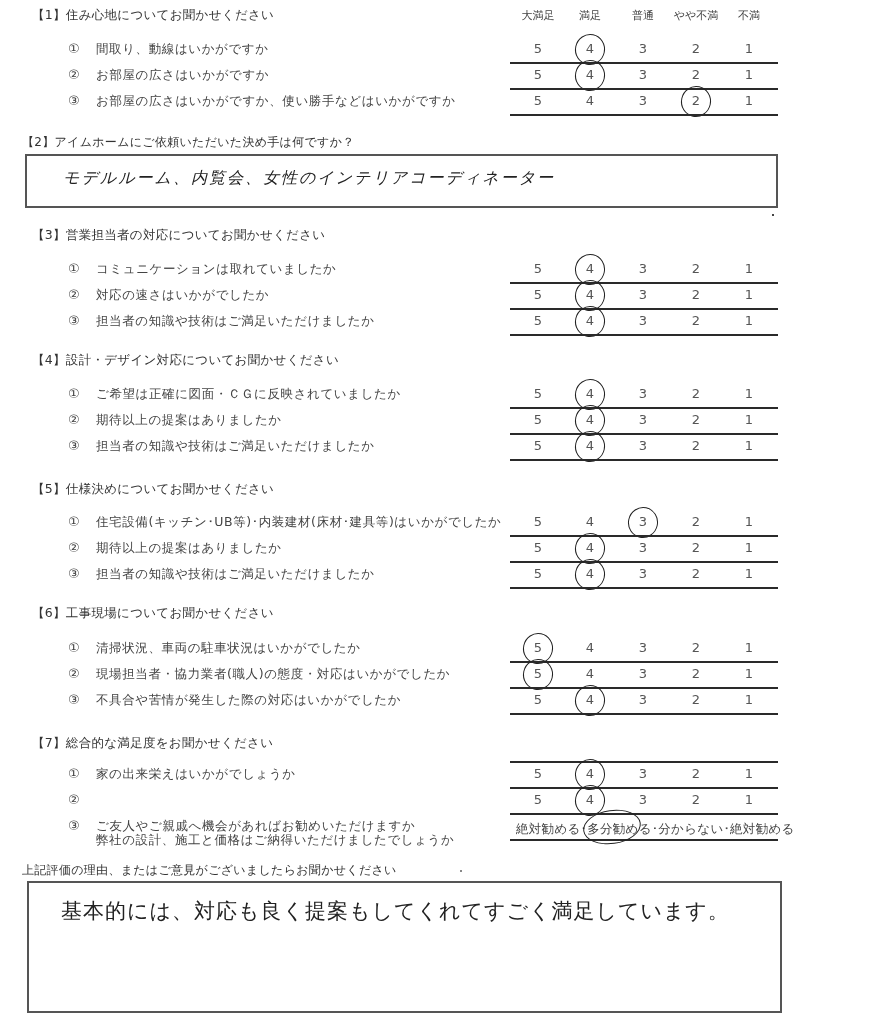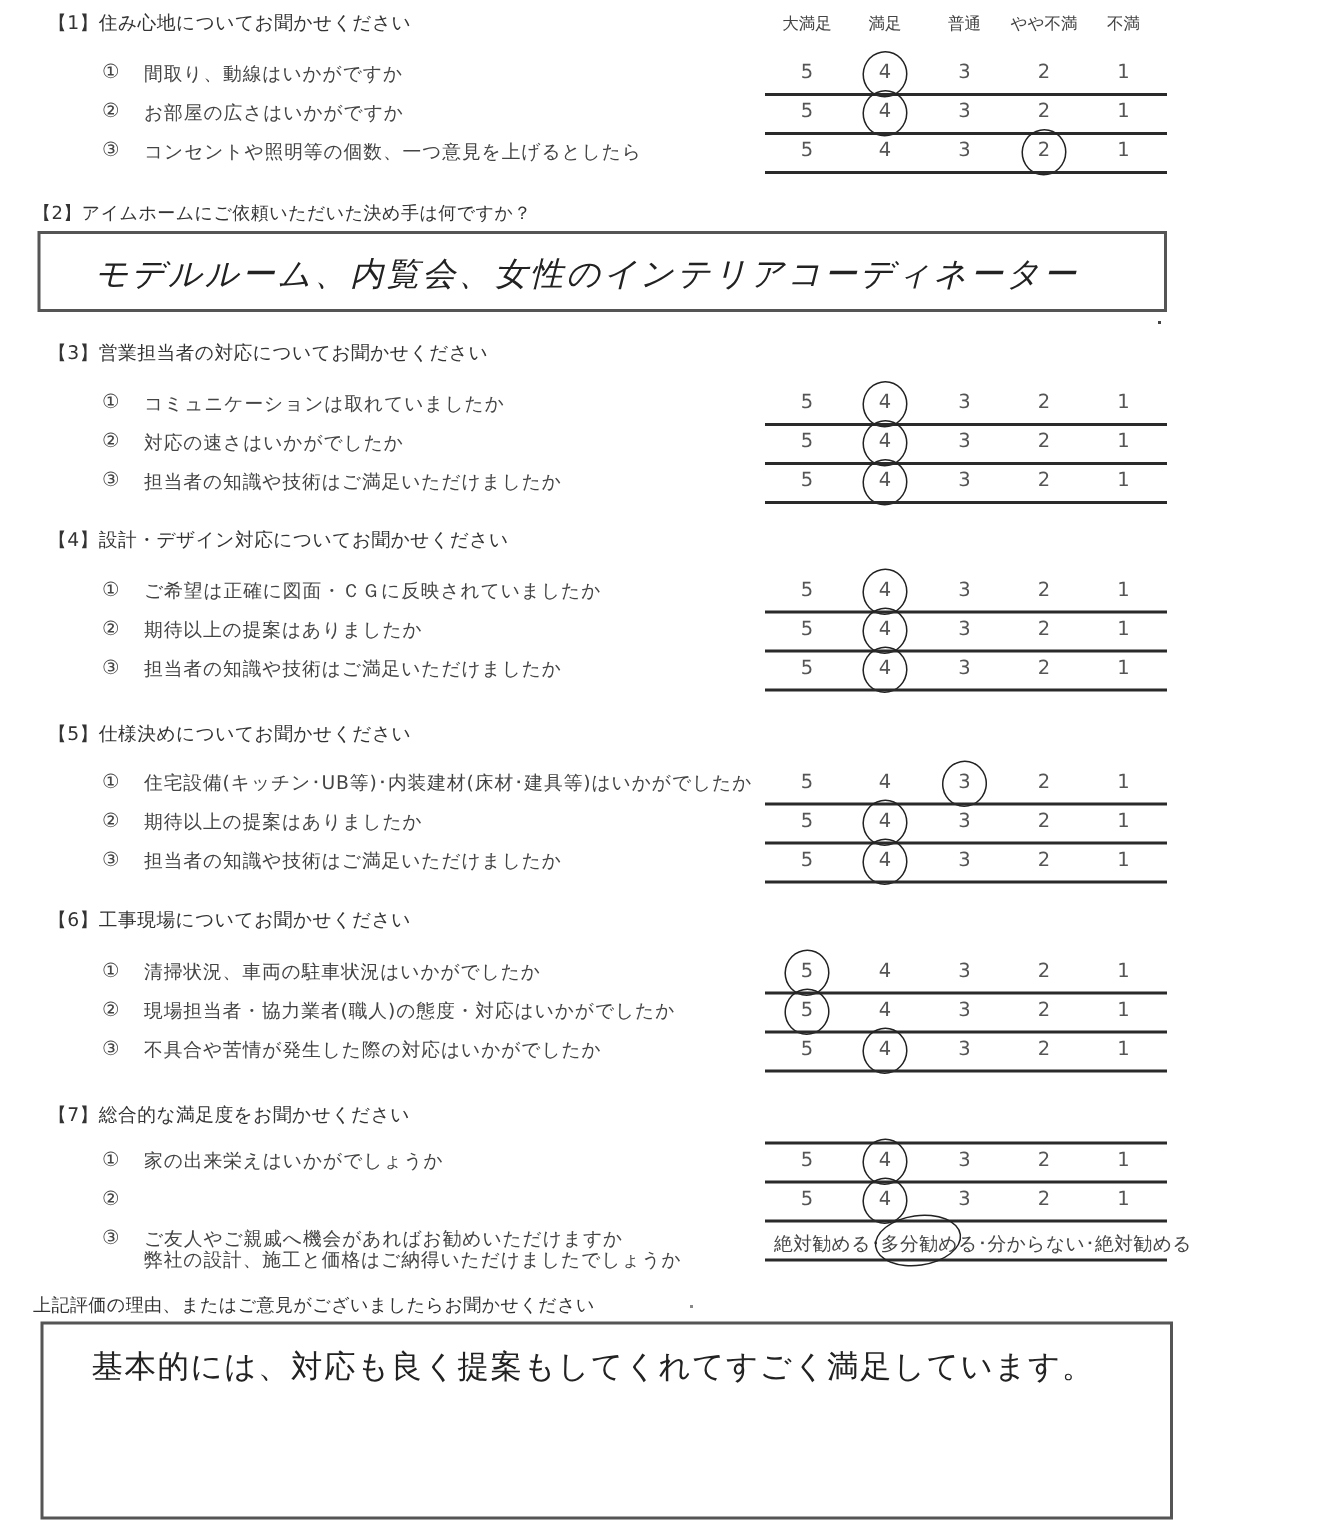--- a/index.html
+++ b/index.html
@@ -51,33 +51,33 @@
     <div class="abs q-num" style="left:68px; top:67px;">②</div>
     <div class="abs q-text" style="left:96px; top:67px;">お部屋の広さはいかがですか</div>
     <div class="abs score" style="left:528px; top:67px;">5</div>
     <div class="abs score" style="left:580px; top:67px;">4</div>
     <div class="circle" style="left:575px; top:60px; width:30px; height:31px; transform:rotate(12deg);"></div>
     <div class="abs score" style="left:633px; top:67px;">3</div>
     <div class="abs score" style="left:686px; top:67px;">2</div>
     <div class="abs score" style="left:739px; top:67px;">1</div>
     <div class="abs rule" style="top:88px;"></div>
     <div class="abs q-num" style="left:68px; top:93px;">③</div>
-    <div class="abs q-text" style="left:96px; top:93px;">コンセントや照明等の個数、一つ意見を上げるとしたら</div>
+    <div class="abs q-text" style="left:96px; top:93px;">お部屋の広さはいかがですか、使い勝手などはいかがですか</div>
     <div class="abs score" style="left:528px; top:93px;">5</div>
     <div class="abs score" style="left:580px; top:93px;">4</div>
     <div class="abs score" style="left:633px; top:93px;">3</div>
     <div class="abs score" style="left:686px; top:93px;">2</div>
     <div class="circle" style="left:681px; top:86px; width:30px; height:31px; transform:rotate(12deg);"></div>
     <div class="abs score" style="left:739px; top:93px;">1</div>
     <div class="abs rule" style="top:114px;"></div>
   </div>
 
 <div class="abs sec-title" style="left:22px; top:134px; font-size:12px;">【2】アイムホームにご依頼いただいた決め手は何ですか？</div>
 <div class="abs box" style="left:25px; top:154px; width:753px; height:54px;">
-  <div class="abs hand" style="left:36px; top:12px; font-size:22px; letter-spacing:2px; font-style:italic;">モデルルーム、内覧会、女性のインテリアコーディネーター</div>
+  <div class="abs hand" style="left:36px; top:12px; font-size:16px; letter-spacing:2px; font-style:italic;">モデルルーム、内覧会、女性のインテリアコーディネーター</div>
 </div>
 <div class="abs" style="left:772px; top:214px; width:2px; height:2px; background:#444;"></div>
 
 <div class="abs sec-title" style="left:32px; top:227px;">【3】営業担当者の対応についてお聞かせください</div>
 <div id="sec3">
     <div class="abs q-num" style="left:68px; top:261px;">①</div>
     <div class="abs q-text" style="left:96px; top:261px;">コミュニケーションは取れていましたか</div>
     <div class="abs score" style="left:528px; top:261px;">5</div>
     <div class="abs score" style="left:580px; top:261px;">4</div>
     <div class="circle" style="left:575px; top:254px; width:30px; height:31px; transform:rotate(12deg);"></div>

